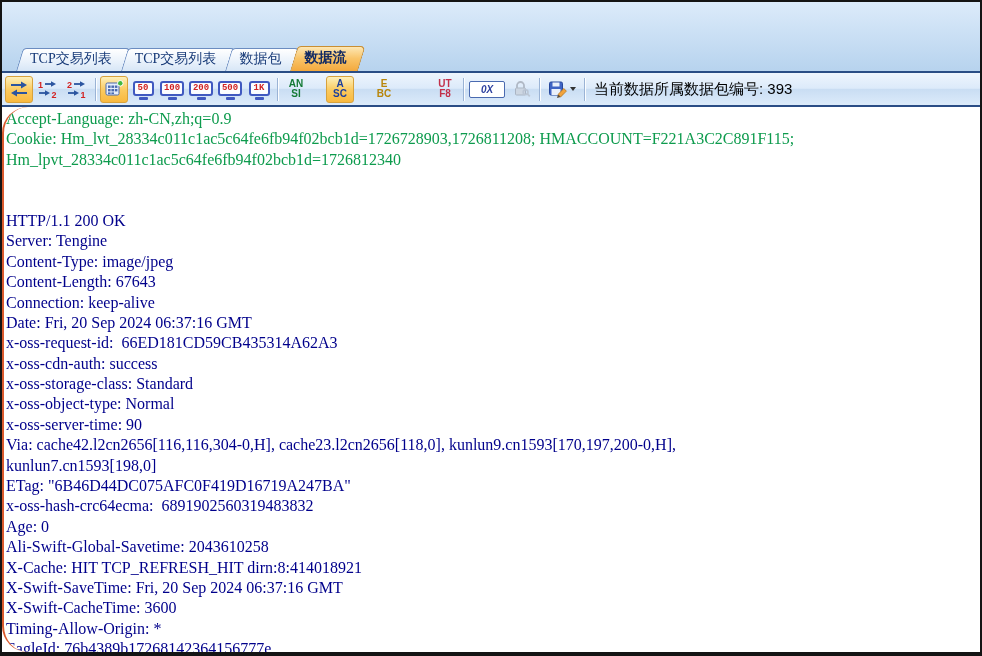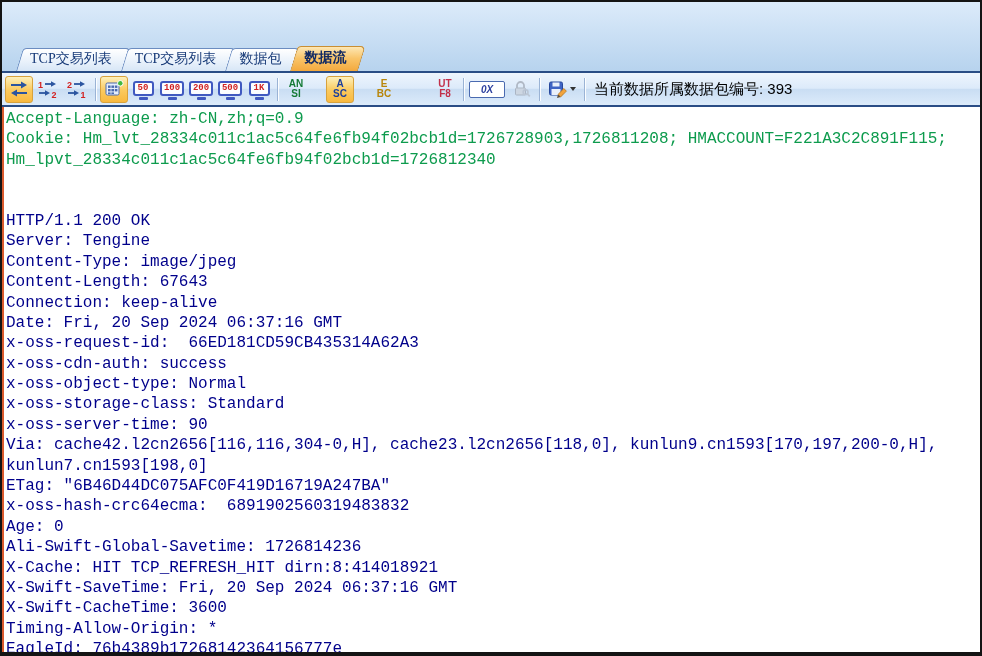--- a/index.html
+++ b/index.html
@@ -45,21 +45,21 @@
   .hexbox{box-sizing:border-box;width:36px;height:17px;border:1px solid #4a6ab0;border-radius:2px;background:#fff;
        color:#2b3f9e;font-size:10px;font-weight:bold;font-style:italic;
        display:flex;align-items:center;justify-content:center;}
   .savebtn{gap:2px;padding:0 3px;}
   .caret{width:0;height:0;border-left:3px solid transparent;border-right:3px solid transparent;border-top:4px solid #333;}
   .pkt-label{font-size:15px;color:#000;margin-left:5px;white-space:nowrap;}
 
   
   .stream{flex:1;position:relative;background:#fff;overflow:hidden;
        border-left:2px solid #da5a2e;padding:2px 0 0 2px;
-       font-family:Liberation Mono, monospace;font-size:16px;line-height:20.4px;}
+       font-family:Liberation Serif, serif;font-size:16px;line-height:20.4px;border-radius:26px;}
   .line{height:20.4px;white-space:pre;}
   .req{color:#0d9b4d;}
   .resp{color:#00008b;}
   .hlbox{position:absolute;left:0;top:547px;width:338px;height:37px;box-sizing:border-box;
        border:4px solid #e0191c;border-radius:3px;pointer-events:none;z-index:3;}
 </style>
 </head>
 <body>
 
 <div class="window">
@@ -242,38 +242,38 @@
         <div class="line resp">Content-Length: 67643</div>
       
         <div class="line resp">Connection: keep-alive</div>
       
         <div class="line resp">Date: Fri, 20 Sep 2024 06:37:16 GMT</div>
       
         <div class="line resp">x-oss-request-id:  66ED181CD59CB435314A62A3</div>
       
         <div class="line resp">x-oss-cdn-auth: success</div>
       
+        <div class="line resp">x-oss-storage-class: Standard</div>
+      
         <div class="line resp">x-oss-object-type: Normal</div>
       
-        <div class="line resp">x-oss-storage-class: Standard</div>
-      
         <div class="line resp">x-oss-server-time: 90</div>
       
         <div class="line resp">Via: cache42.l2cn2656[116,116,304-0,H], cache23.l2cn2656[118,0], kunlun9.cn1593[170,197,200-0,H],</div>
       
         <div class="line resp">kunlun7.cn1593[198,0]</div>
       
         <div class="line resp">ETag: "6B46D44DC075AFC0F419D16719A247BA"</div>
       
       
         <div class="line resp">x-oss-hash-crc64ecma:  6891902560319483832</div>
       
         <div class="line resp">Age: 0</div>
       
-        <div class="line resp">Ali-Swift-Global-Savetime: 1726814236</div>
+        <div class="line resp">Ali-Swift-Global-Savetime: 2043610258</div>
       
         <div class="line resp">X-Cache: HIT TCP_REFRESH_HIT dirn:8:414018921</div>
       
         <div class="line resp">X-Swift-SaveTime: Fri, 20 Sep 2024 06:37:16 GMT</div>
       
         <div class="line resp">X-Swift-CacheTime: 3600</div>
       
         <div class="line resp">Timing-Allow-Origin: *</div>
       
         <div class="line resp">EagleId: 76b4389b17268142364156777e</div>

